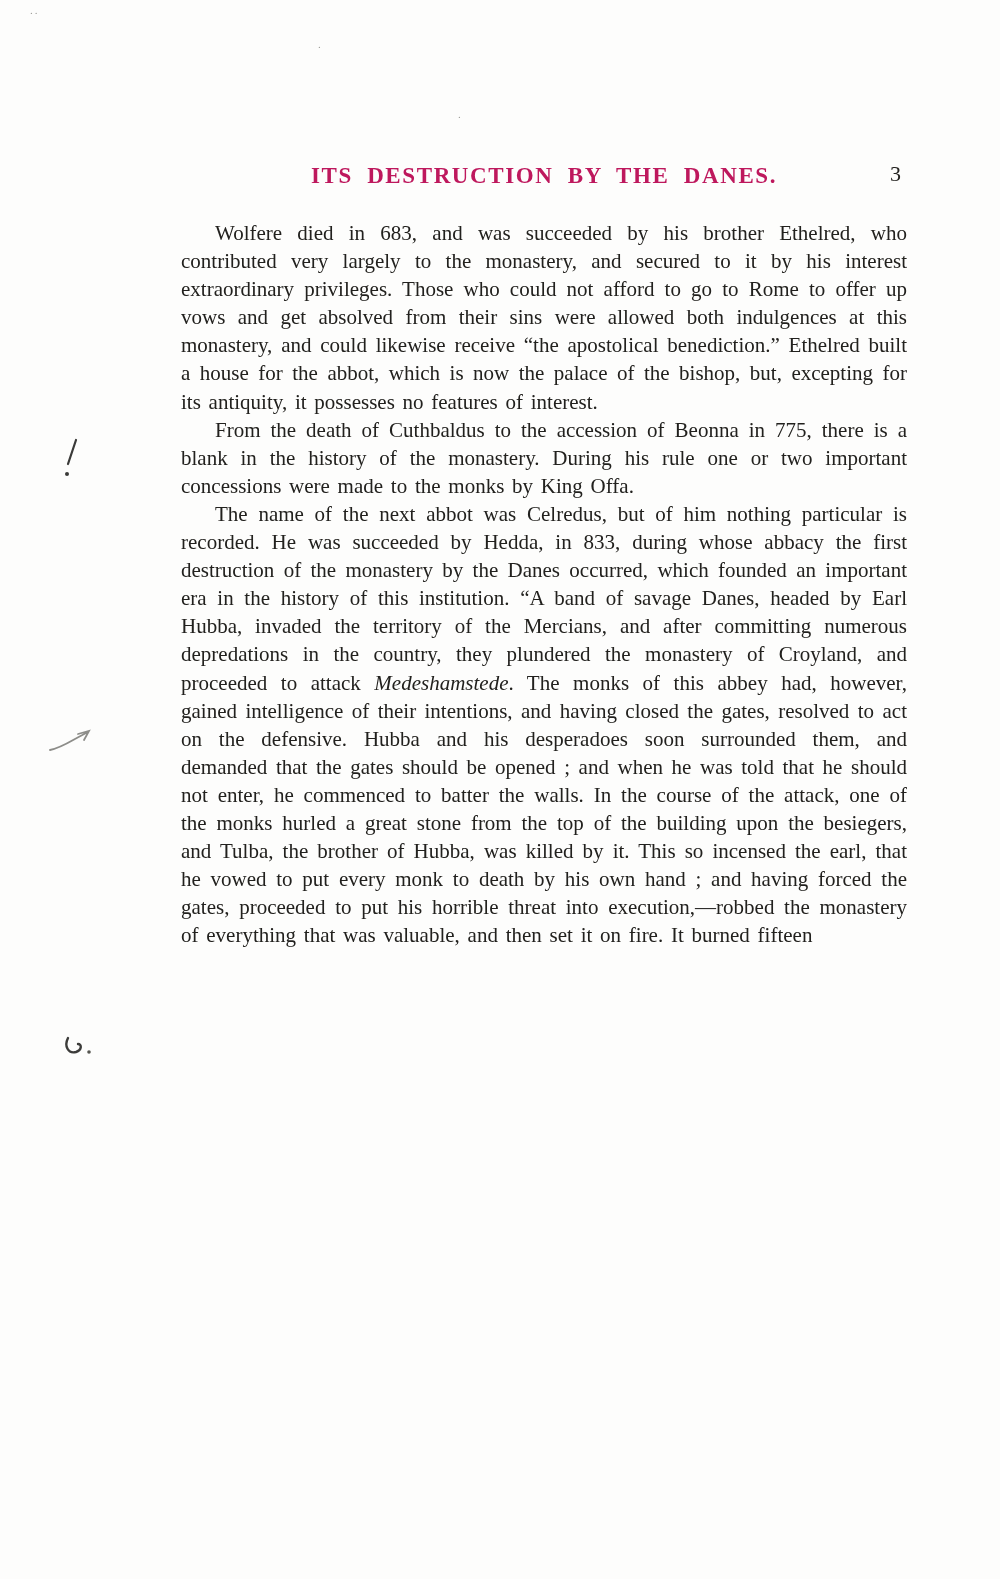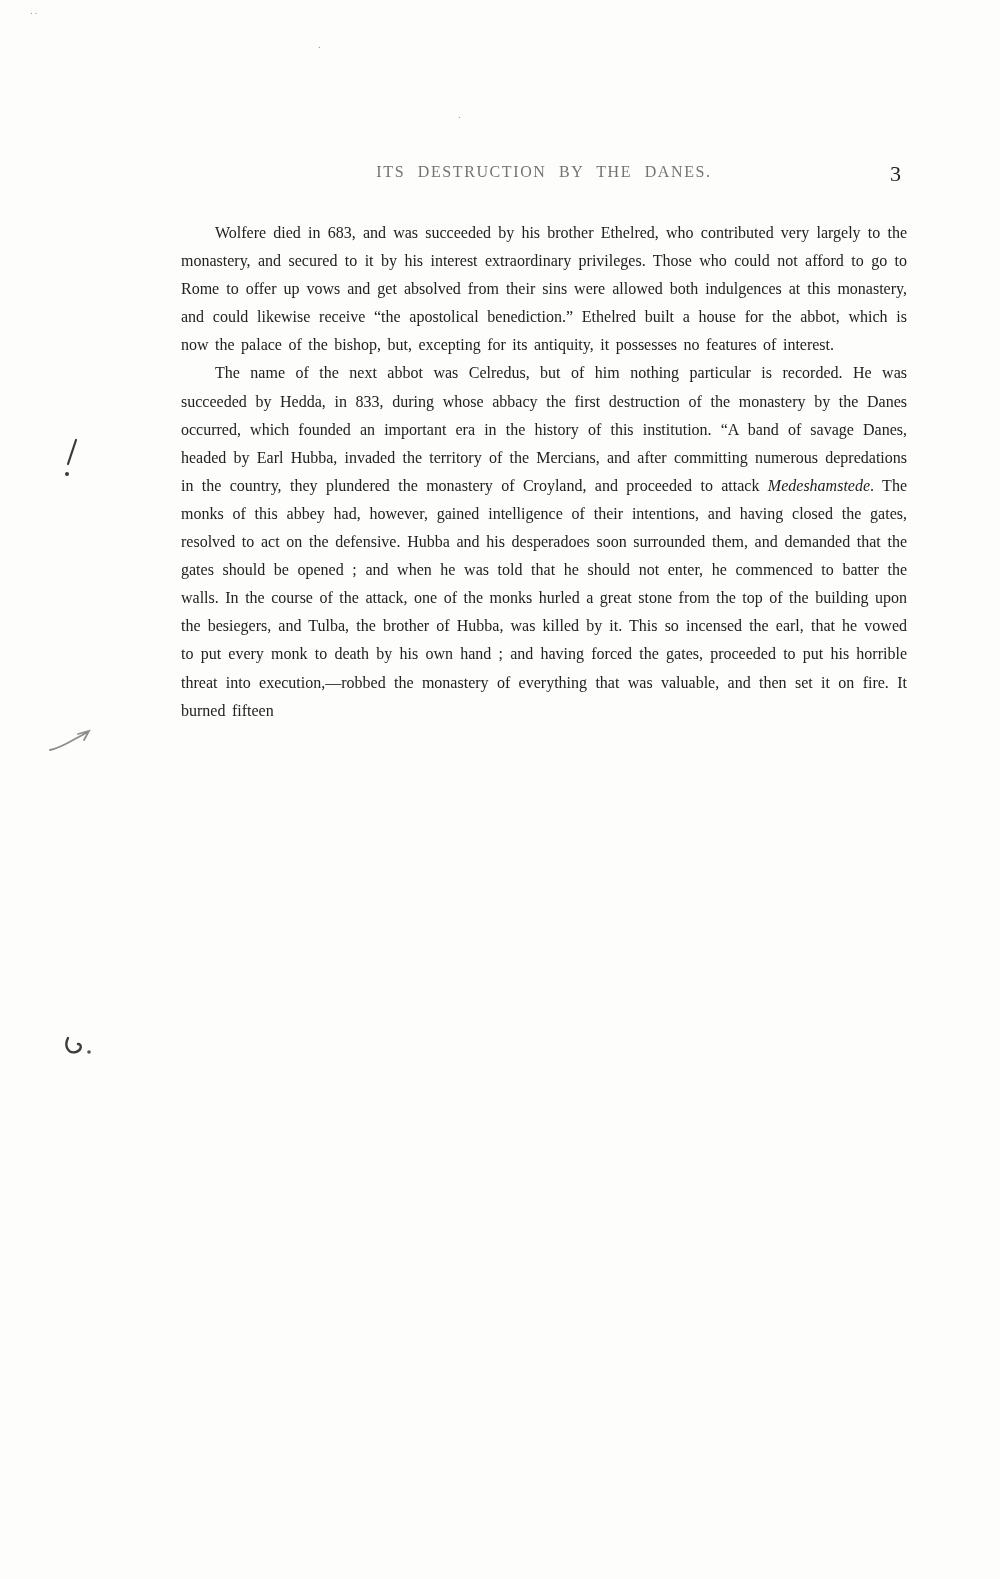--- a/index.html
+++ b/index.html
@@ -31,46 +31,46 @@
   .header-row {
     position: absolute;
     left: 181px;
     top: 163px;
     width: 726px;
     height: 30px;
   }
   .running-title {
     display: block;
     text-align: center;
-    font-size: 16px;
-    font-weight: normal;
+    font-size: 23px;
+    font-weight: bold;
     letter-spacing: 1.6px;
     word-spacing: 7px;
-    color: #737373;
+    color: #be185d;
   }
   .page-number {
     position: absolute;
     right: 6px;
     top: -2px;
     font-size: 22px;
     color: #23221f;
   }
 
   
   .text-col {
     position: absolute;
     left: 181px;
     top: 219px;
     width: 726px;
   }
   .text-col p {
     margin: 0;
     text-indent: 34px;
     text-align: justify;
-    font-size: 16px;
+    font-size: 21px;
     line-height: 28.1px;
     word-spacing: 2.5px;
     color: #22211e;
   }
   .text-col p .italic {
     font-style: italic;
   }
 
   
   .margin-mark {
@@ -91,20 +91,21 @@
   <span class="speck s2">.</span>
   <span class="speck s3">.</span>
 
   <div class="header-row">
     <span class="running-title">ITS DESTRUCTION BY THE DANES.</span>
     <span class="page-number">3</span>
   </div>
 
   <div class="text-col">
       <p><span>Wolfere died in 683, and was succeeded by his brother Ethelred, who contributed very largely to the monastery, and secured to it by his interest extraordinary privileges. Those who could not afford to go to Rome to offer up vows and get absolved from their sins were allowed both indulgences at this monastery, and could likewise receive “the apostolical benediction.”  Ethelred built a house for the abbot, which is now the palace of the bishop, but, excepting for its antiquity, it possesses no features of interest.</span></p>
+      <p><span>From the death of Cuthbaldus to the accession of Beonna in 775, there is a blank in the history of the monastery. During his rule one or two important concessions were made to the monks by King Offa.</span></p>
       <p><span>The name of the next abbot was Celredus, but of him nothing particular is recorded.  He was succeeded by Hedda, in 833, during whose abbacy the first destruction of the monastery by the Danes occurred, which founded an important era in the history of this institution.  “A band of savage Danes, headed by Earl Hubba, invaded the territory of the Mercians, and after committing numerous depredations in the country, they plundered the monastery of Croyland, and proceeded to attack </span><span class="italic">Medeshamstede</span><span>.  The monks of this abbey had, however, gained intelligence of their intentions, and having closed the gates, resolved to act on the defensive.  Hubba and his desperadoes soon surrounded them, and demanded that the gates should be opened ; and when he was told that he should not enter, he commenced to batter the walls.  In the course of the attack, one of the monks hurled a great stone from the top of the building upon the besiegers, and Tulba, the brother of Hubba, was killed by it.  This so incensed the earl, that he vowed to put every monk to death by his own hand ; and having forced the gates, proceeded to put his horrible threat into execution,—robbed the monastery of everything that was valuable, and then set it on fire.  It burned fifteen</span></p>
     </div>
 
   <span class="margin-mark mark-exclaim">
     <svg width="22" height="42" viewBox="0 0 22 42">
       <path d="M16 2 L8 26" stroke="#3a3a38" stroke-width="2.2" fill="none" stroke-linecap="round"></path>
       <circle cx="7" cy="36" r="2" fill="#3a3a38"></circle>
     </svg>
   </span>
 

